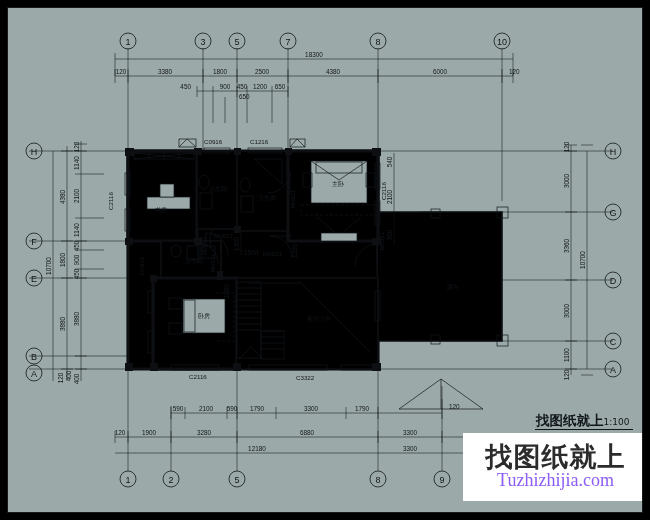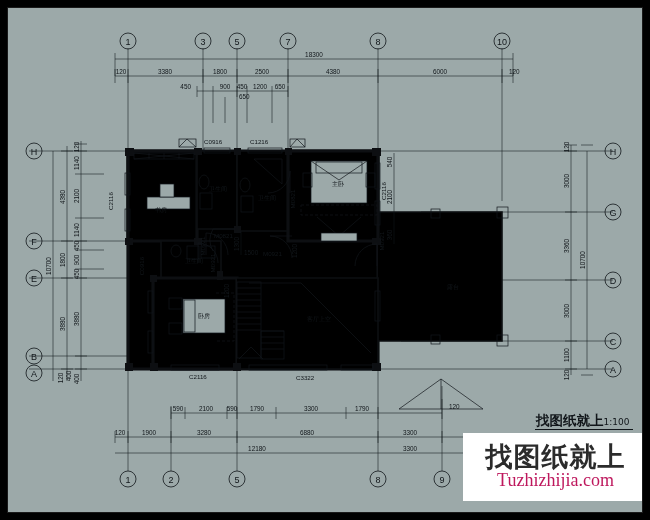--- a/index.html
+++ b/index.html
@@ -23,21 +23,21 @@
   .dimtxtv{font-size:6.4px;}
   .bub{font-size:9px;text-anchor:middle;}
   .roomtxt{font-size:6px;text-anchor:middle;font-family:"DejaVu Sans",sans-serif;}
   .wintxt{font-size:6.2px;}
   .bubcirc{fill:none;stroke:#11161a;stroke-width:.8;}
   #watermark{position:absolute;left:455px;top:425px;width:185px;height:68px;
              background:#fff;display:flex;flex-direction:column;
              align-items:center;justify-content:center;}
   #wm-cn{font-size:27px;font-weight:bold;color:#2b2b2b;letter-spacing:1px;
          font-family:"DejaVu Sans",sans-serif;line-height:1;}
-  #wm-en{font-size:18px;color:#be185d;font-family:"Liberation Serif",serif;line-height:1.1;margin-top:1px;}
+  #wm-en{font-size:18px;color:#8b5cf6;font-family:"Liberation Serif",serif;line-height:1.1;margin-top:1px;}
   #titleblk{position:absolute;left:528px;top:404px;font-size:13.5px;font-weight:bold;color:#11161a;
             font-family:"DejaVu Sans",sans-serif;}
   #titleblk .sc{font-size:9px;font-weight:normal;}
   #tb-rule{position:absolute;left:527px;top:421px;width:98px;height:0;border-top:1.1px solid #11161a;}
   #tb-side{position:absolute;left:602px;top:425px;font-size:4.6px;color:#11161a;
            font-family:"DejaVu Sans",sans-serif;white-space:nowrap;}
   #tb-bot{position:absolute;left:545px;top:474px;font-size:4.6px;color:#11161a;
           font-family:"DejaVu Sans",sans-serif;white-space:nowrap;opacity:.85;}
 </style>
 </head>

